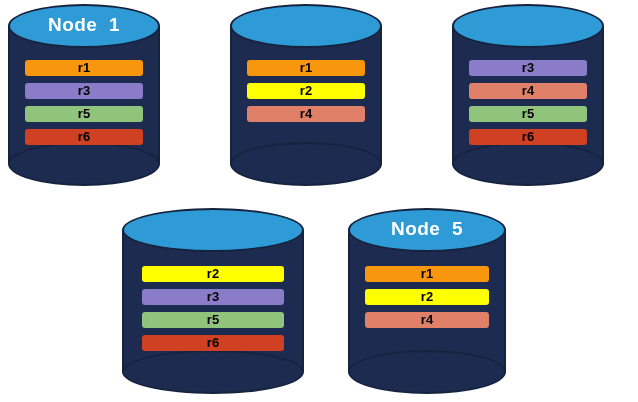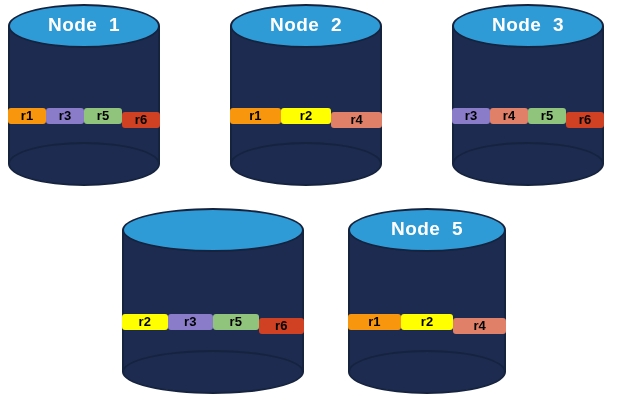--- a/index.html
+++ b/index.html
@@ -81,23 +81,22 @@
     z-index: 5;
     white-space: pre;
   }
 
   .shards {
     position: absolute;
     left: 0;
     right: 0;
     z-index: 4;
     display: flex;
-    flex-direction: row;
+    flex-direction: column;
     align-items: center;
-    margin-top: 48px;
   }
   .shard {
     width: 78%;
     height: 16px;
     border-radius: 3px;
     margin-bottom: 7px;
     text-align: center;
     font-size: 13px;
     font-weight: bold;
     color: #000000;
@@ -119,32 +118,30 @@
         <div class="shard" style="background: rgb(248, 150, 13);">r1</div>
         <div class="shard" style="background: rgb(138, 124, 200);">r3</div>
         <div class="shard" style="background: rgb(144, 196, 125);">r5</div>
         <div class="shard" style="background: rgb(207, 65, 34);">r6</div>
       </div>
     </div>
     <div class="node" style="left: 230px; top: 4px; width: 152px; height: 182px;">
       <div class="cyl-bottom" style="background: rgb(28, 43, 79); border-color: rgb(22, 35, 63);"></div>
       <div class="cyl-body" style="background: rgb(28, 43, 79); border-left-color: rgb(22, 35, 63); border-right-color: rgb(22, 35, 63);"></div>
       <div class="cyl-top" style="background: rgb(46, 155, 214); border-color: rgb(22, 35, 63);"></div>
-      <div class="node-title">Node  2</div>
       <div class="shards" style="top: 56px;">
         <div class="shard" style="background: rgb(248, 150, 13);">r1</div>
         <div class="shard" style="background: rgb(255, 255, 0);">r2</div>
         <div class="shard" style="background: rgb(224, 128, 104);">r4</div>
       </div>
     </div>
     <div class="node" style="left: 452px; top: 4px; width: 152px; height: 182px;">
       <div class="cyl-bottom" style="background: rgb(28, 43, 79); border-color: rgb(22, 35, 63);"></div>
       <div class="cyl-body" style="background: rgb(28, 43, 79); border-left-color: rgb(22, 35, 63); border-right-color: rgb(22, 35, 63);"></div>
       <div class="cyl-top" style="background: rgb(46, 155, 214); border-color: rgb(22, 35, 63);"></div>
-      <div class="node-title">Node  3</div>
       <div class="shards" style="top: 56px;">
         <div class="shard" style="background: rgb(138, 124, 200);">r3</div>
         <div class="shard" style="background: rgb(224, 128, 104);">r4</div>
         <div class="shard" style="background: rgb(144, 196, 125);">r5</div>
         <div class="shard" style="background: rgb(207, 65, 34);">r6</div>
       </div>
     </div>
     <div class="node" style="left: 122px; top: 208px; width: 182px; height: 186px;">
       <div class="cyl-bottom" style="background: rgb(28, 43, 79); border-color: rgb(22, 35, 63);"></div>
       <div class="cyl-body" style="background: rgb(28, 43, 79); border-left-color: rgb(22, 35, 63); border-right-color: rgb(22, 35, 63);"></div>

